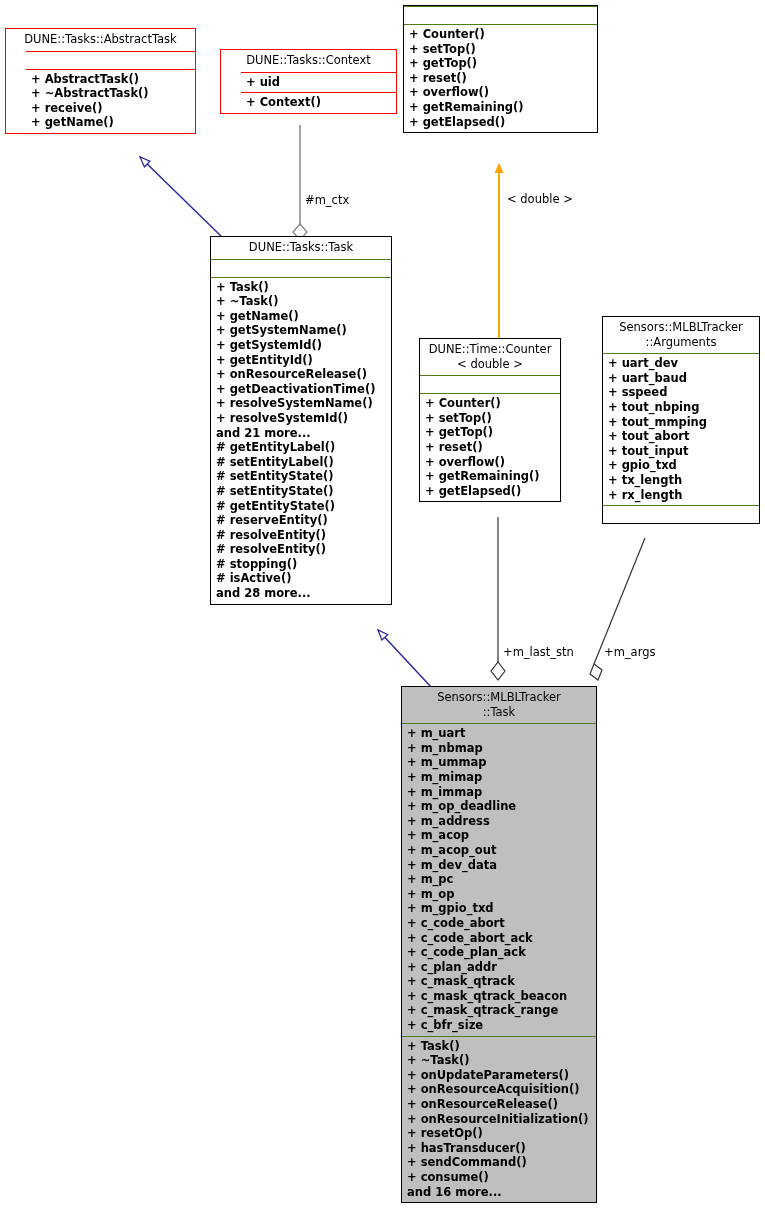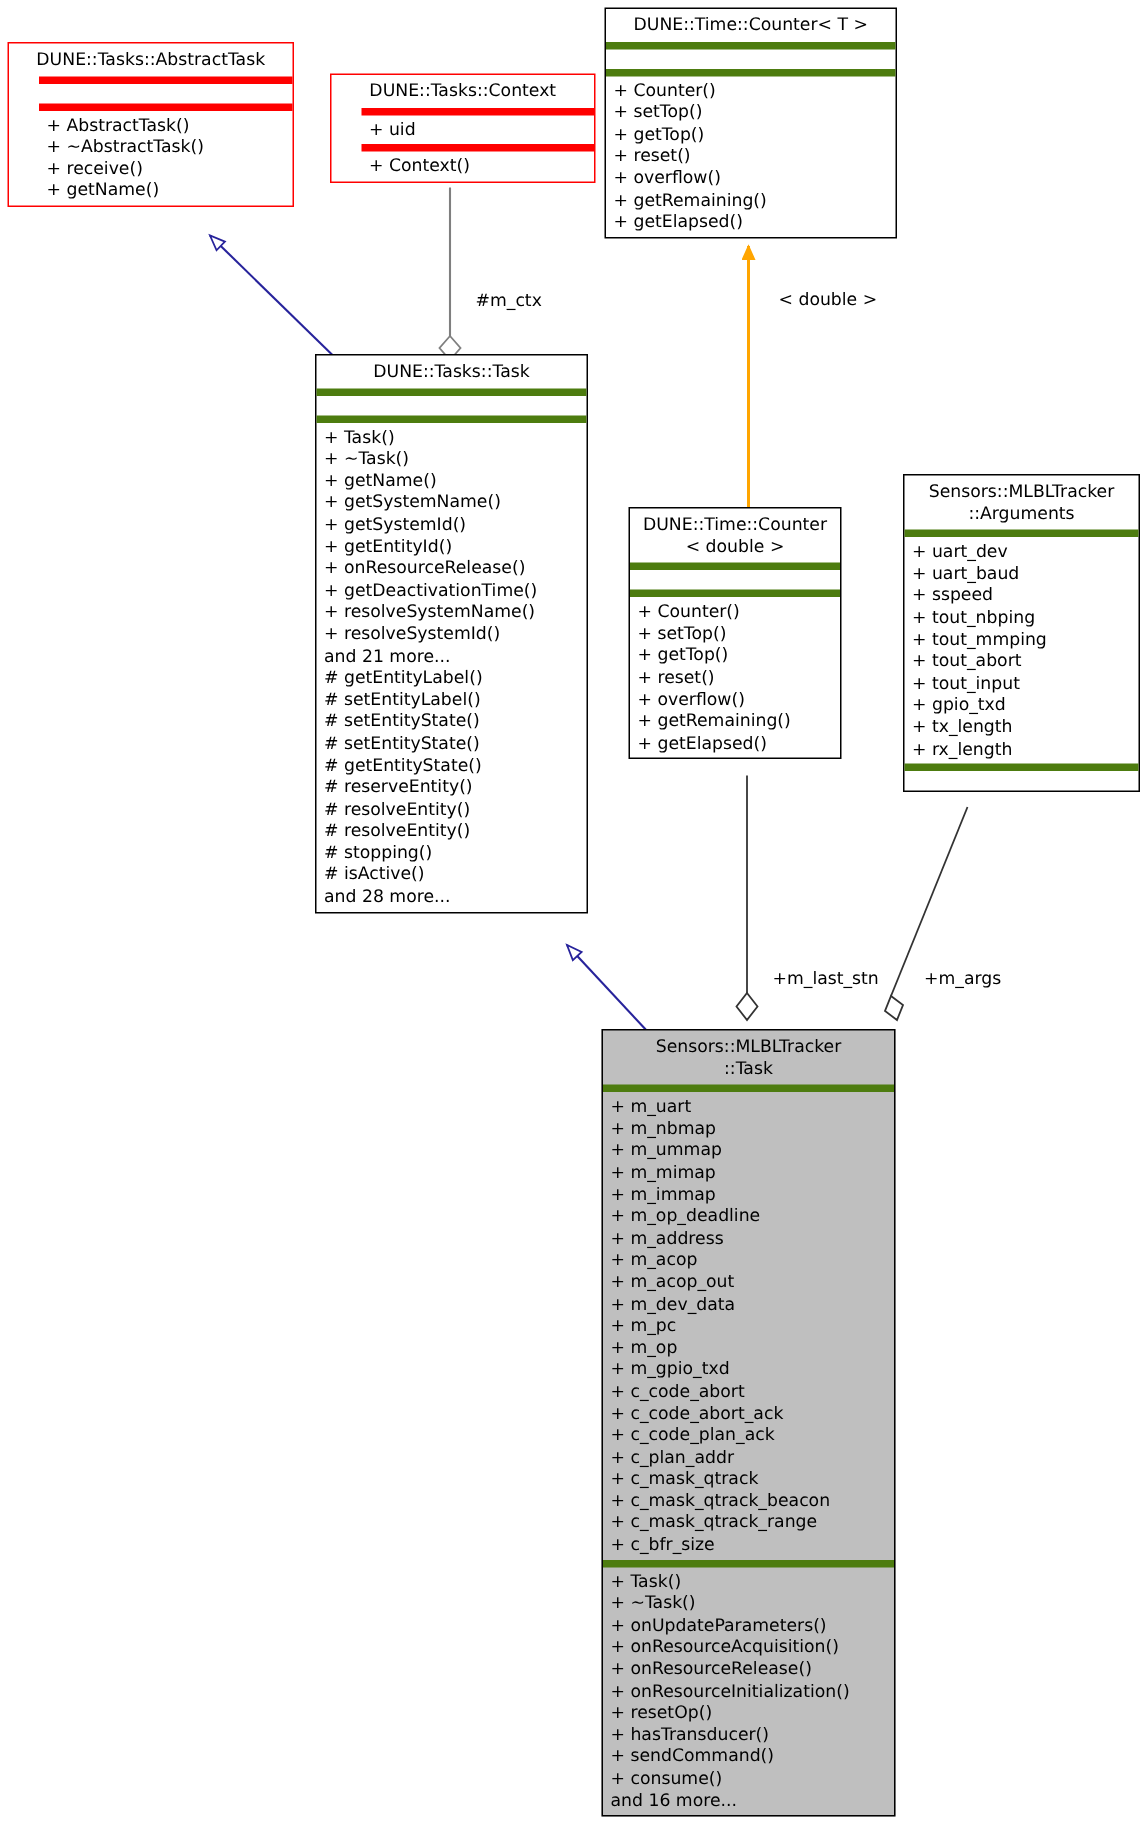--- a/index.html
+++ b/index.html
@@ -44,21 +44,22 @@
   }
   .compartment {
     box-sizing: border-box;
     padding: 2px 0px;
   }
   .compartment.title {
     text-align: center;
     padding: 3px 4px 4px 4px;
   }
   .compartment.sep {
-    border-top: 5px solid #4d7c0f;
+    border-top: 1px solid #4d7c0f;
+    font-weight: bold;
   }
   .uml-box.red .compartment.sep {
     border-top-color: #ff0000;
     margin-left: 20px;
   }
   .compartment.members {
     padding: 2px 3px 3px 4px;
     text-align: left;
   }
   .compartment.empty {
@@ -67,21 +68,20 @@
   .member {
     white-space: nowrap;
     padding-left: 1px;
   }
   .edge-label {
     position: absolute;
     font-size: 11.5px;
     color: #000000;
     white-space: nowrap;
     background: transparent;
-    margin-left: 12px;
   }
   .title-line {
     display: block;
   }
 </style>
 </head>
 <body>
 
 <div id="diagram">
 
@@ -143,21 +143,20 @@
     <div class="compartment title">DUNE::Tasks::Context</div>
     <div class="compartment sep members">
       <div class="member">+ uid</div>
     </div>
     <div class="compartment sep members">
       <div class="member">+ Context()</div>
     </div>
   </div>
 
   <div class="uml-box" style="left:403px; top:5px; width:195px;">
-    <div class="compartment title">DUNE::Time::Counter&lt; T &gt;</div>
     <div class="compartment sep empty"></div>
     <div class="compartment sep members">
       <div class="member">+ Counter()</div>
       <div class="member">+ setTop()</div>
       <div class="member">+ getTop()</div>
       <div class="member">+ reset()</div>
       <div class="member">+ overflow()</div>
       <div class="member">+ getRemaining()</div>
       <div class="member">+ getElapsed()</div>
     </div>

